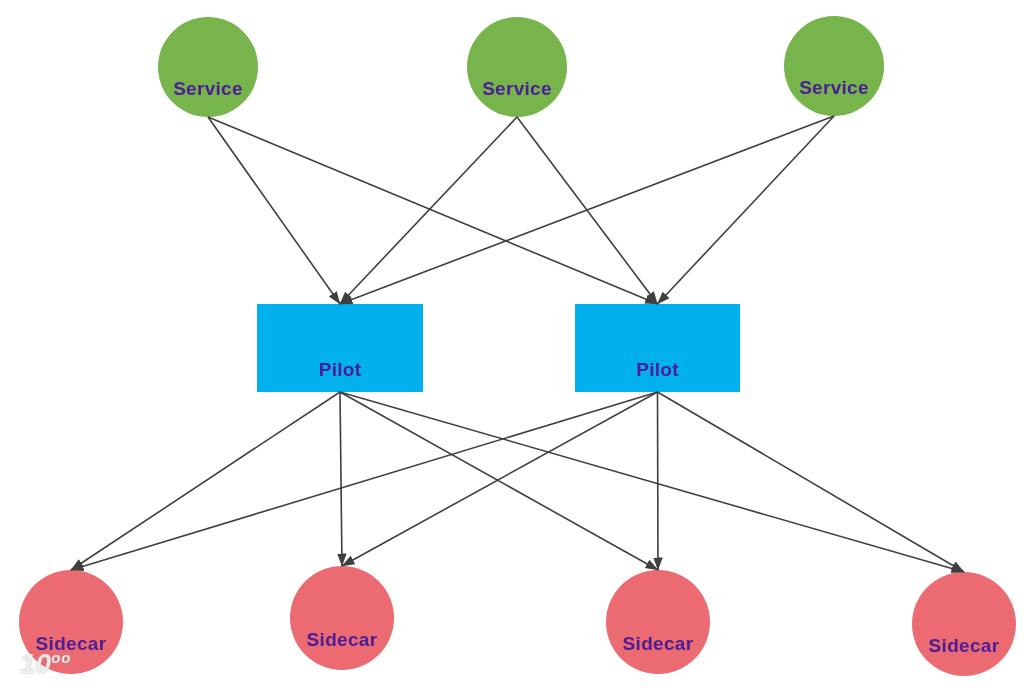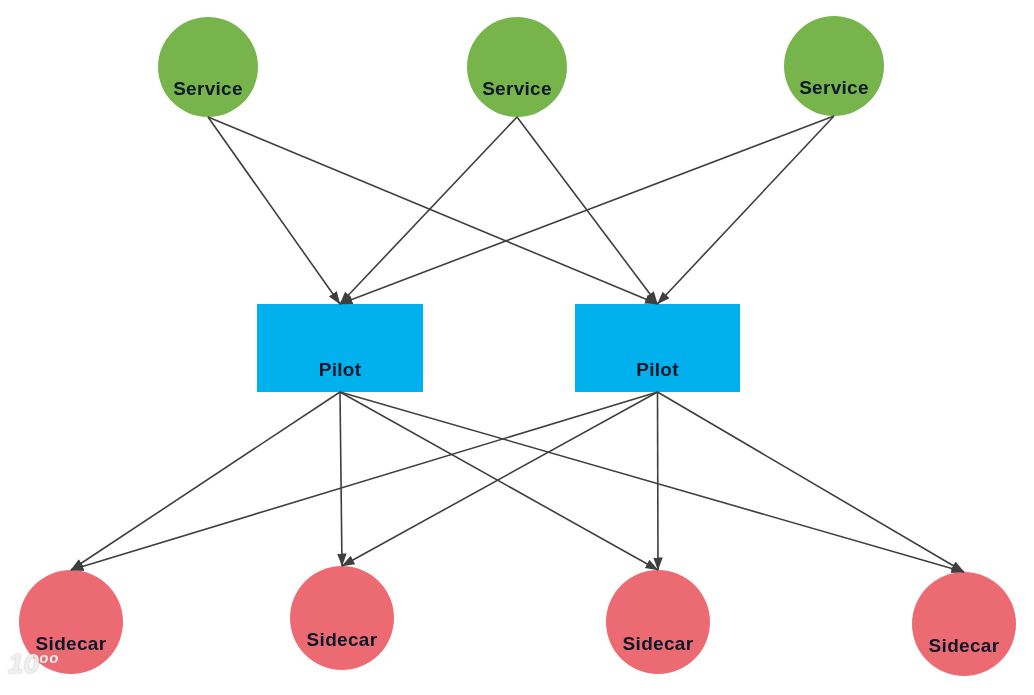--- a/index.html
+++ b/index.html
@@ -21,30 +21,30 @@
   }
   .node {
     position: absolute;
     display: flex;
     align-items: center;
     justify-content: center;
     box-sizing: border-box;
   }
   .node.circle { border-radius: 50%; }
   .node-label {
-    color: #0f172a;
+    color: #4c1d95;
     font-size: 19px;
     font-weight: 600;
     letter-spacing: 0.3px;
     user-select: none;
     margin-top: 44px;
   }
   .watermark {
     position: absolute;
-    left: 8px;
+    left: 20px;
     top: 650px;
     z-index: 4;
     display: flex;
     align-items: flex-end;
     gap: 19px;
     color: rgba(255, 255, 255, 0.78);
     text-shadow: 0 0 2px rgba(150, 150, 150, 0.55), 0 0 1px rgba(150, 150, 150, 0.4);
     user-select: none;
     white-space: nowrap;
   }

